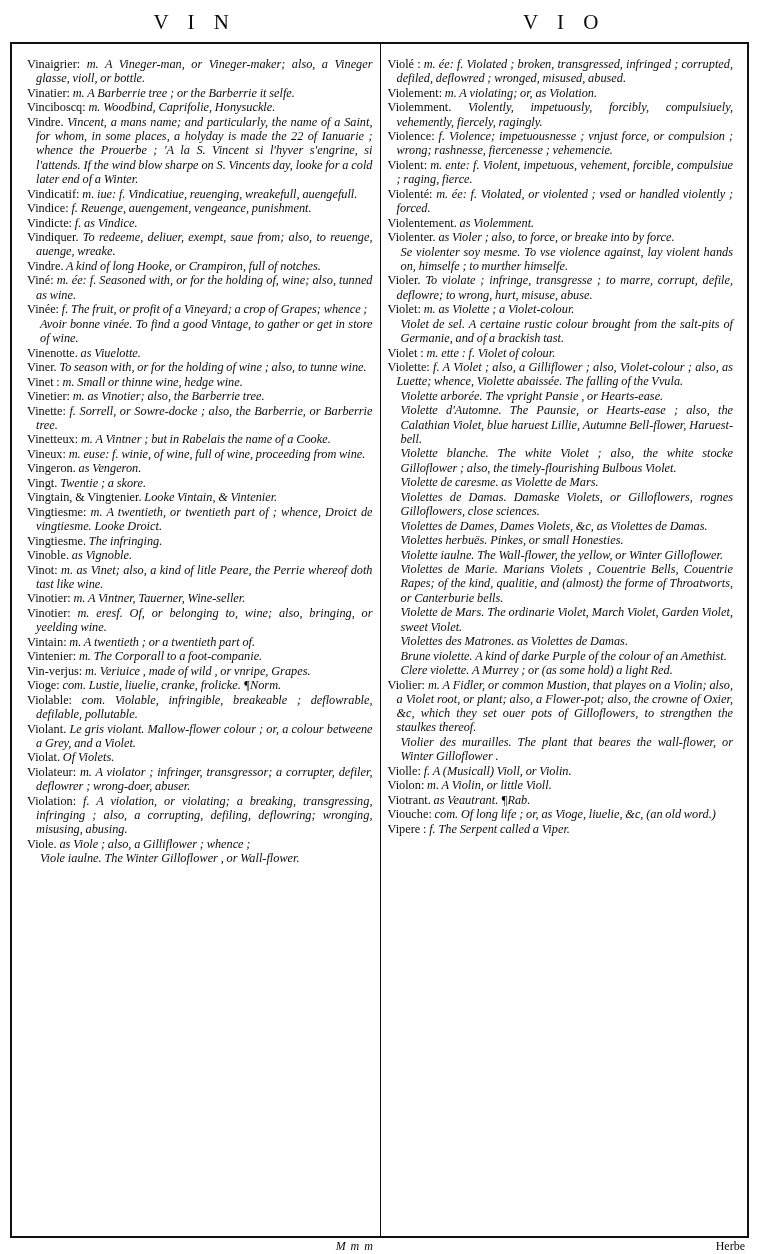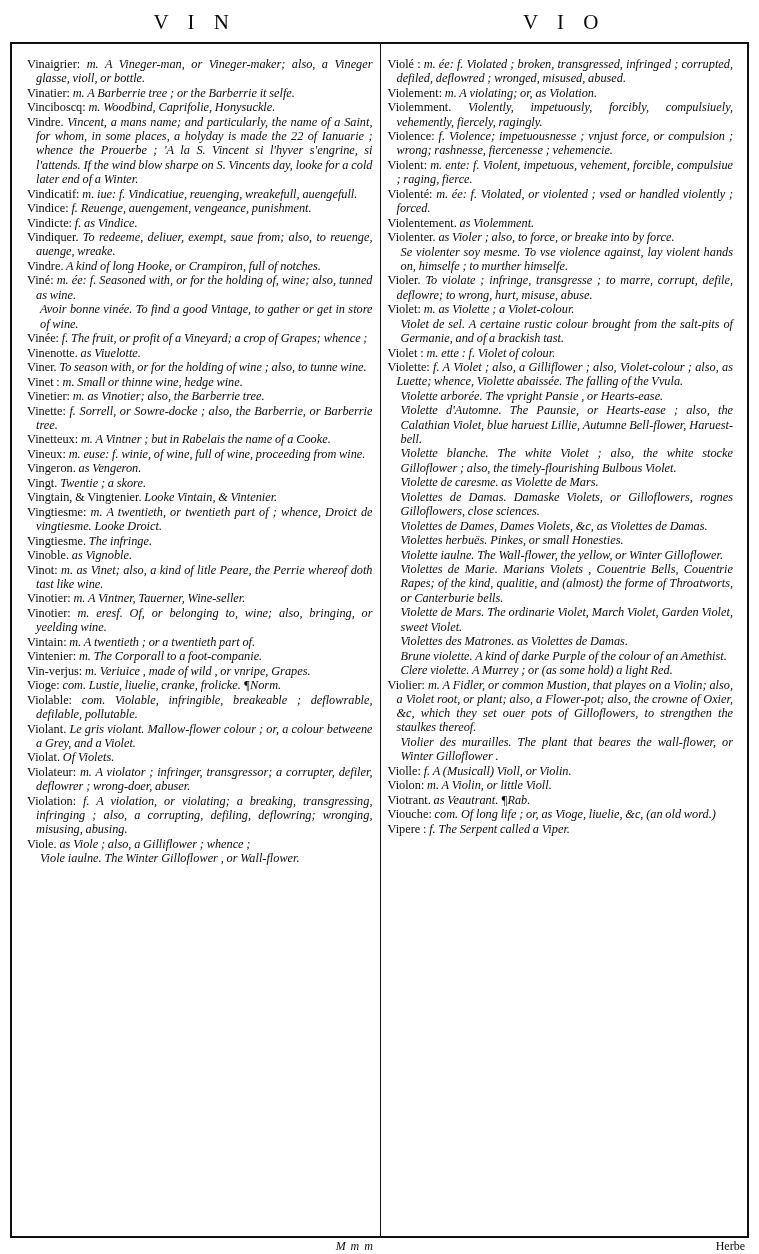--- a/index.html
+++ b/index.html
@@ -110,34 +110,34 @@
         <div class="entry"><span class="hw">Vinaigrier:</span><span class="it"> m. A Vineger-man, or Vineger-maker; also, a Vineger glasse, violl, or bottle.</span></div>
         <div class="entry"><span class="hw">Vinatier:</span><span class="it"> m.  A Barberrie tree ; or the Barberrie it selfe.</span></div>
         <div class="entry"><span class="hw">Vinciboscq:</span><span class="it"> m. Woodbind, Caprifolie, Honysuckle.</span></div>
         <div class="entry"><span class="hw">Vindre.</span><span class="it"> Vincent, a mans name; and particularly, the name of a Saint, for whom, in some places, a holyday is made the 22 of Ianuarie ; whence the Prouerbe ; 'A la S. Vincent si l'hyver s'engrine, si l'attends. If the wind blow sharpe on S. Vincents day, looke for a cold later end of a Winter.</span></div>
         <div class="entry"><span class="hw">Vindicatif:</span><span class="it"> m. iue: f. Vindicatiue, reuenging, wreakefull, auengefull.</span></div>
         <div class="entry"><span class="hw">Vindice:</span><span class="it"> f. Reuenge, auengement, vengeance, punishment.</span></div>
         <div class="entry"><span class="hw">Vindicte:</span><span class="it"> f. as Vindice.</span></div>
         <div class="entry"><span class="hw">Vindiquer.</span><span class="it"> To redeeme, deliuer, exempt, saue from; also, to reuenge, auenge, wreake.</span></div>
         <div class="entry"><span class="hw">Vindre.</span><span class="it"> A kind of long Hooke, or Crampiron, full of notches.</span></div>
         <div class="entry"><span class="hw">Viné:</span><span class="it"> m. ée: f.  Seasoned with, or for the holding of, wine; also, tunned as wine.</span></div>
+        <div class="entry"><span class="hw">Vinée:</span><span class="it"> f.  The fruit, or profit of a Vineyard; a crop of Grapes; whence ;</span></div>
         <div class="entry sub"><span class="it">Avoir bonne vinée. To find a good Vintage, to gather or get in store of wine.</span></div>
-        <div class="entry"><span class="hw">Vinée:</span><span class="it"> f.  The fruit, or profit of a Vineyard; a crop of Grapes; whence ;</span></div>
         <div class="entry"><span class="hw">Vinenotte.</span><span class="it"> as Viuelotte.</span></div>
         <div class="entry"><span class="hw">Viner.</span><span class="it"> To season with, or for the holding of wine ; also, to tunne wine.</span></div>
         <div class="entry"><span class="hw">Vinet :</span><span class="it"> m.  Small or thinne wine, hedge wine.</span></div>
         <div class="entry"><span class="hw">Vinetier:</span><span class="it"> m. as Vinotier; also, the Barberrie tree.</span></div>
         <div class="entry"><span class="hw">Vinette:</span><span class="it"> f.  Sorrell, or Sowre-docke ; also, the Barberrie, or Barberrie tree.</span></div>
         <div class="entry"><span class="hw">Vinetteux:</span><span class="it"> m.  A Vintner ; but in Rabelais the name of a Cooke.</span></div>
         <div class="entry"><span class="hw">Vineux:</span><span class="it"> m. euse: f. winie, of wine, full of wine, proceeding from wine.</span></div>
         <div class="entry"><span class="hw">Vingeron.</span><span class="it"> as Vengeron.</span></div>
         <div class="entry"><span class="hw">Vingt.</span><span class="it"> Twentie ; a skore.</span></div>
         <div class="entry"><span class="hw">Vingtain, &amp; Vingtenier.</span><span class="it"> Looke Vintain, &amp; Vintenier.</span></div>
         <div class="entry"><span class="hw">Vingtiesme:</span><span class="it"> m.  A twentieth, or twentieth part of ; whence, Droict de vingtiesme. Looke Droict.</span></div>
-        <div class="entry"><span class="hw">Vingtiesme.</span><span class="it"> The infringe.</span></div>
+        <div class="entry"><span class="hw">Vingtiesme.</span><span class="it"> The infringing.</span></div>
         <div class="entry"><span class="hw">Vinoble.</span><span class="it"> as Vignoble.</span></div>
         <div class="entry"><span class="hw">Vinot:</span><span class="it"> m. as Vinet; also, a kind of litle Peare, the Perrie whereof doth tast like wine.</span></div>
         <div class="entry"><span class="hw">Vinotier:</span><span class="it"> m.  A Vintner, Tauerner, Wine-seller.</span></div>
         <div class="entry"><span class="hw">Vinotier:</span><span class="it"> m. eresf. Of, or belonging to, wine; also, bringing, or yeelding wine.</span></div>
         <div class="entry"><span class="hw">Vintain:</span><span class="it"> m.  A twentieth ; or a twentieth part of.</span></div>
         <div class="entry"><span class="hw">Vintenier:</span><span class="it"> m. The Corporall to a foot-companie.</span></div>
         <div class="entry"><span class="hw">Vin-verjus:</span><span class="it"> m.  Veriuice , made of wild , or vnripe, Grapes.</span></div>
         <div class="entry"><span class="hw">Vioge:</span><span class="it"> com. Lustie, liuelie, cranke, frolicke. ¶Norm.</span></div>
         <div class="entry"><span class="hw">Violable:</span><span class="it"> com.  Violable, infringible, breakeable ; deflowrable, defilable, pollutable.</span></div>
         <div class="entry"><span class="hw">Violant.</span><span class="it"> Le gris violant. Mallow-flower colour ; or, a colour betweene a Grey, and a Violet.</span></div>

